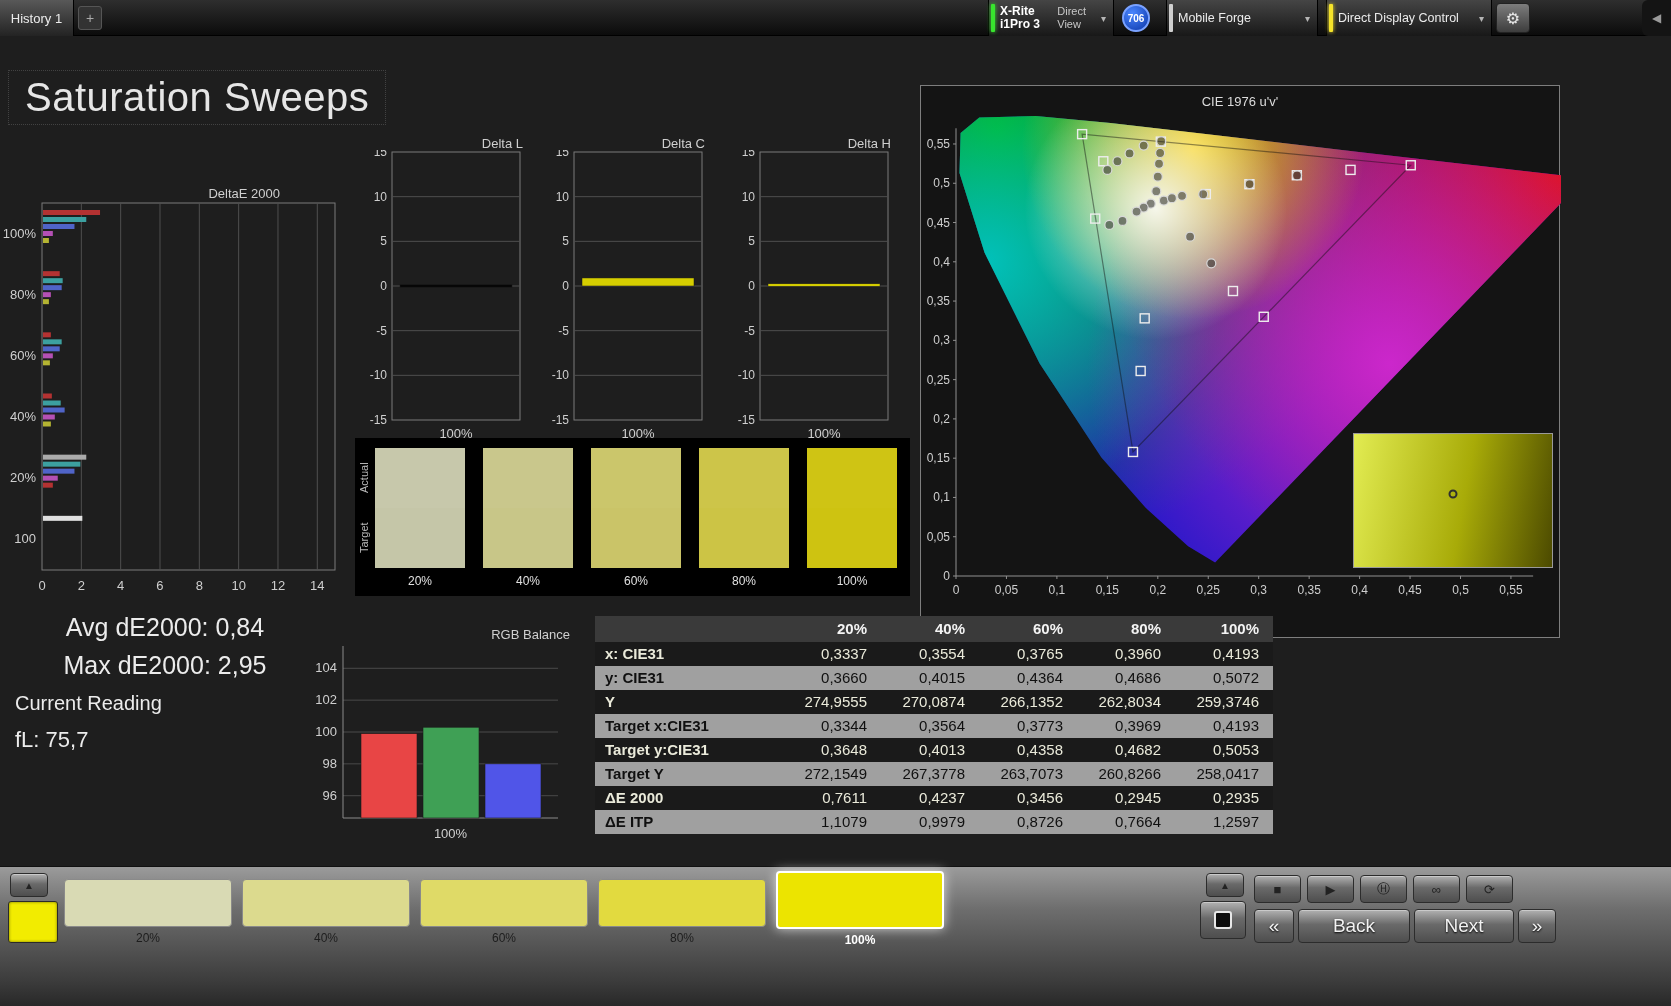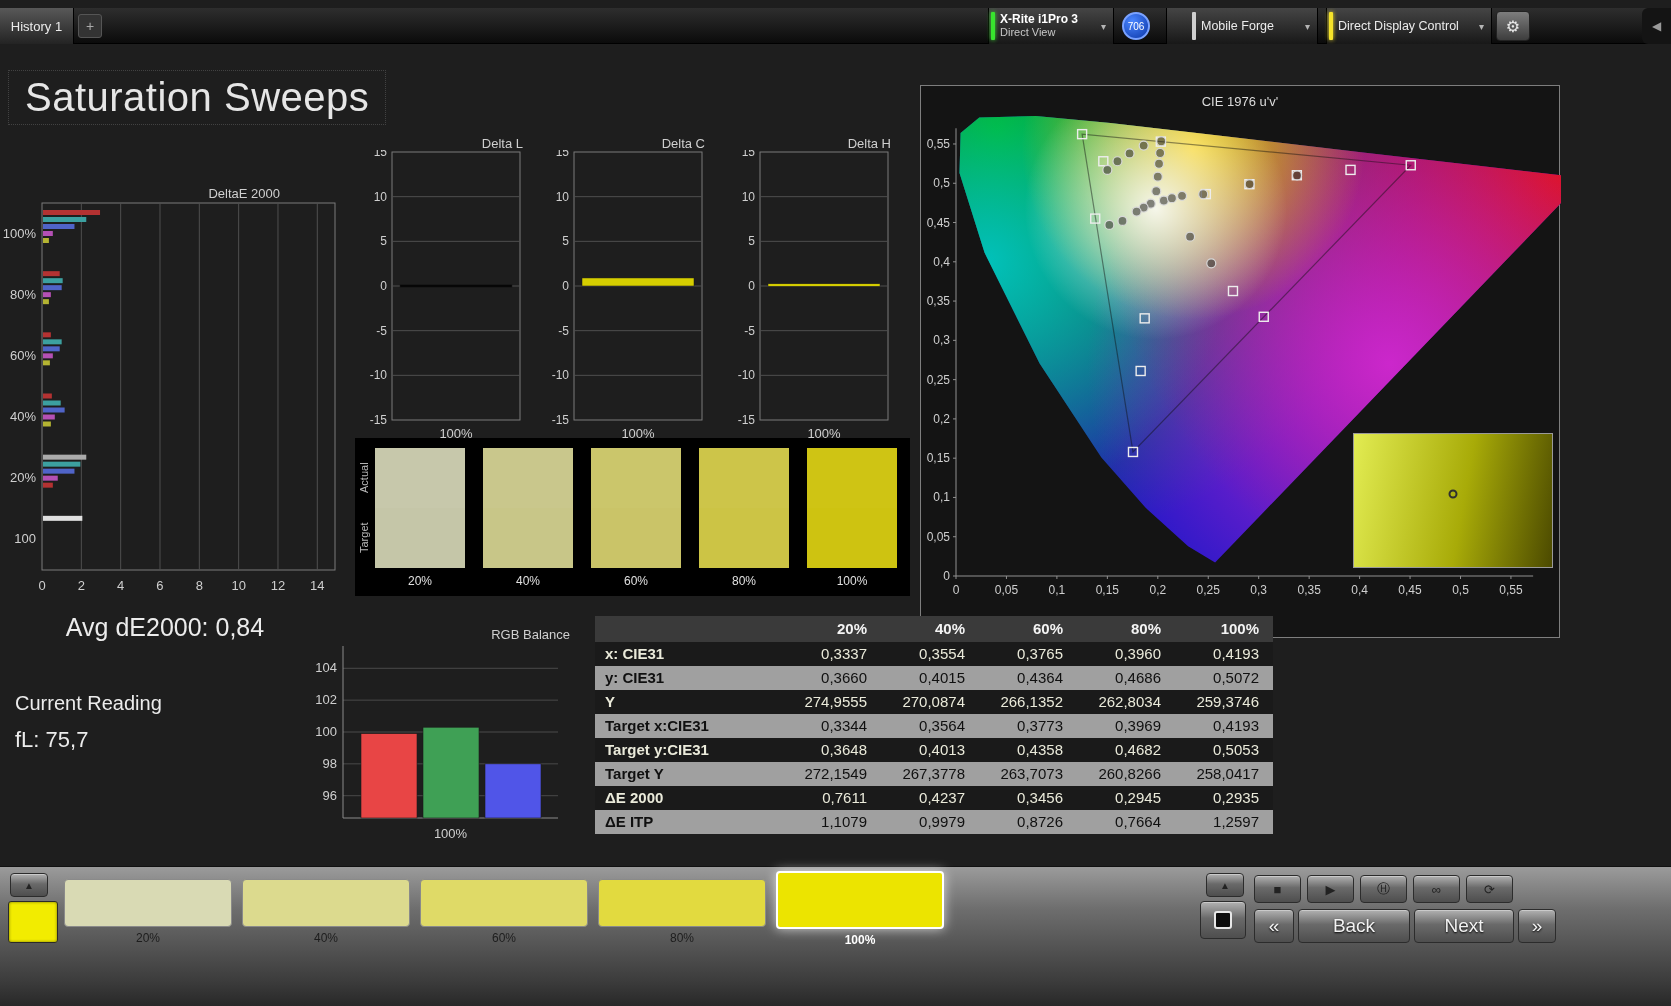--- a/index.html
+++ b/index.html
@@ -2,42 +2,42 @@
 <html><head>
 <meta charset="utf-8">
 <style>
   * { margin:0; padding:0; box-sizing:border-box; }
   html,body { background:#000; }
   .app {
     position:relative; width:1671px; height:1006px; overflow:hidden;
     background:#1e1e1e; font-family:"Liberation Sans", sans-serif; color:#e0e0e0;
   }
   
-  .topbar { position:absolute; left:0; top:8px; width:1671px; height:36px;
+  .topbar { position:absolute; left:0; top:0; width:1671px; height:36px;
     background:linear-gradient(#2e2e2e,#0b0b0b); border-bottom:1px solid #000; }
   .tab { position:absolute; left:0; top:0; width:74px; height:36px;
     background:linear-gradient(#585858,#232323); color:#ececec; font-size:13px;
     display:flex; align-items:center; justify-content:center; border-right:1px solid #000; }
   .addtab { position:absolute; left:78px; top:6px; width:24px; height:24px;
     background:#333; border:1px solid #555; border-radius:3px; color:#aaa; font-size:14px; }
   .dd { position:absolute; top:0; height:36px; background:linear-gradient(#454545,#181818);
     border-left:1px solid #000; border-right:1px solid #000;
     display:flex; align-items:center; padding-right:4px; cursor:pointer; }
   .stripe { width:4px; height:28px; margin:0 5px 0 2px; border-radius:1px; }
   .stripe.green { background:#38e52e; box-shadow:0 0 4px #38e52e; }
   .stripe.gray  { background:#cfcfcf; }
   .stripe.yellow{ background:#f5e32a; box-shadow:0 0 4px #f5e32a; }
-  .dd-lines { display:flex; flex-direction:column; line-height:13px; flex:1; }
+  .dd-lines { display:flex; flex-direction:row; line-height:13px; flex:1; }
   .dd-lines .l1 { font-size:12px; font-weight:bold; color:#fff; }
   .dd-lines .l2 { font-size:11px; color:#c8c8c8; }
   .ddl { font-size:12.5px; color:#ececec; flex:1; }
   .chev { color:#b5b5b5; font-size:10px; padding:0 3px; }
   .badge { position:absolute; top:4px; width:28px; height:28px; border-radius:50%;
     background:radial-gradient(circle at 35% 30%, #4a86ff, #0b36a8);
-    border:2px solid #7aa2ff; color:#fff; font-size:10px; font-weight:normal;
+    border:2px solid #7aa2ff; color:#fff; font-size:10px; font-weight:bold;
     display:flex; align-items:center; justify-content:center; }
   .gearbtn { position:absolute; top:3px; width:34px; height:30px; border-radius:4px;
     background:linear-gradient(#7d7d7d,#3d3d3d); border:1px solid #222; color:#e8e8e8; font-size:16px; }
   .collapsebtn { position:absolute; top:0; width:29px; height:36px; background:#141414;
     border:none; color:#9a9a9a; font-size:12px; border-radius:6px 0 0 6px; }
   
   .page-title { position:absolute; left:8px; top:70px; padding:4px 16px; font-size:40px;
     color:#e6e6e6; letter-spacing:0.5px; border:1px dotted rgba(150,150,150,0.30); }
   
   .chart-title { position:absolute; text-align:right; font-size:13px; color:#cfcfcf; }
@@ -115,21 +115,21 @@
       <span class="stripe green"></span>
       <span class="dd-lines">
         <span class="l1">X-Rite i1Pro 3</span>
         <span class="l2">Direct View</span>
       </span>
       <span class="chev">▾</span>
     </div>
 
     <div class="badge" style="left:1122px;">706</div>
 
-    <div class="dd" style="left:1166px;width:152px;padding-left:23px;">
+    <div class="dd" style="left:1166px;width:152px;">
       <span class="stripe gray"></span>
       <span class="ddl">Mobile Forge</span>
       <span class="chev">▾</span>
     </div>
 
     <div class="dd" style="left:1326px;width:166px;">
       <span class="stripe yellow"></span>
       <span class="ddl">Direct Display Control</span>
       <span class="chev">▾</span>
     </div>
@@ -412,20 +412,21 @@
           <circle cx="188.368" cy="138.88150000000002" r="4.5" fill="rgba(35,35,35,0.55)" stroke="#d8d8d8" stroke-width="1.2"></circle>
         </g>
       </svg>
     <div id="cie-inset" style="background: linear-gradient(100deg, rgb(226, 236, 82) 0%, rgb(168, 171, 8) 55%, rgb(76, 74, 0) 100%);">
         <div class="inset-marker" style="left: 50%; top: 45%;"></div>
       </div>
   </div>
 
   <div class="avgmax">
     <div>Avg dE2000: 0,84</div>
+    <div>Max dE2000: 2,95</div>
   </div>
 
   <div class="current">
     <div class="hd">Current Reading</div>
     <div class="fl">fL: 75,7</div>
   </div>
 
   <div class="chart-title" style="left:340px;top:627px;width:230px;">RGB Balance</div>
   <svg id="rgb-svg" class="csvg" style="left:305px;top:640px;" width="270" height="205">
       <line x1="38" y1="28.29629629629636" x2="253" y2="28.29629629629636" stroke="#4a4a4a"></line>

